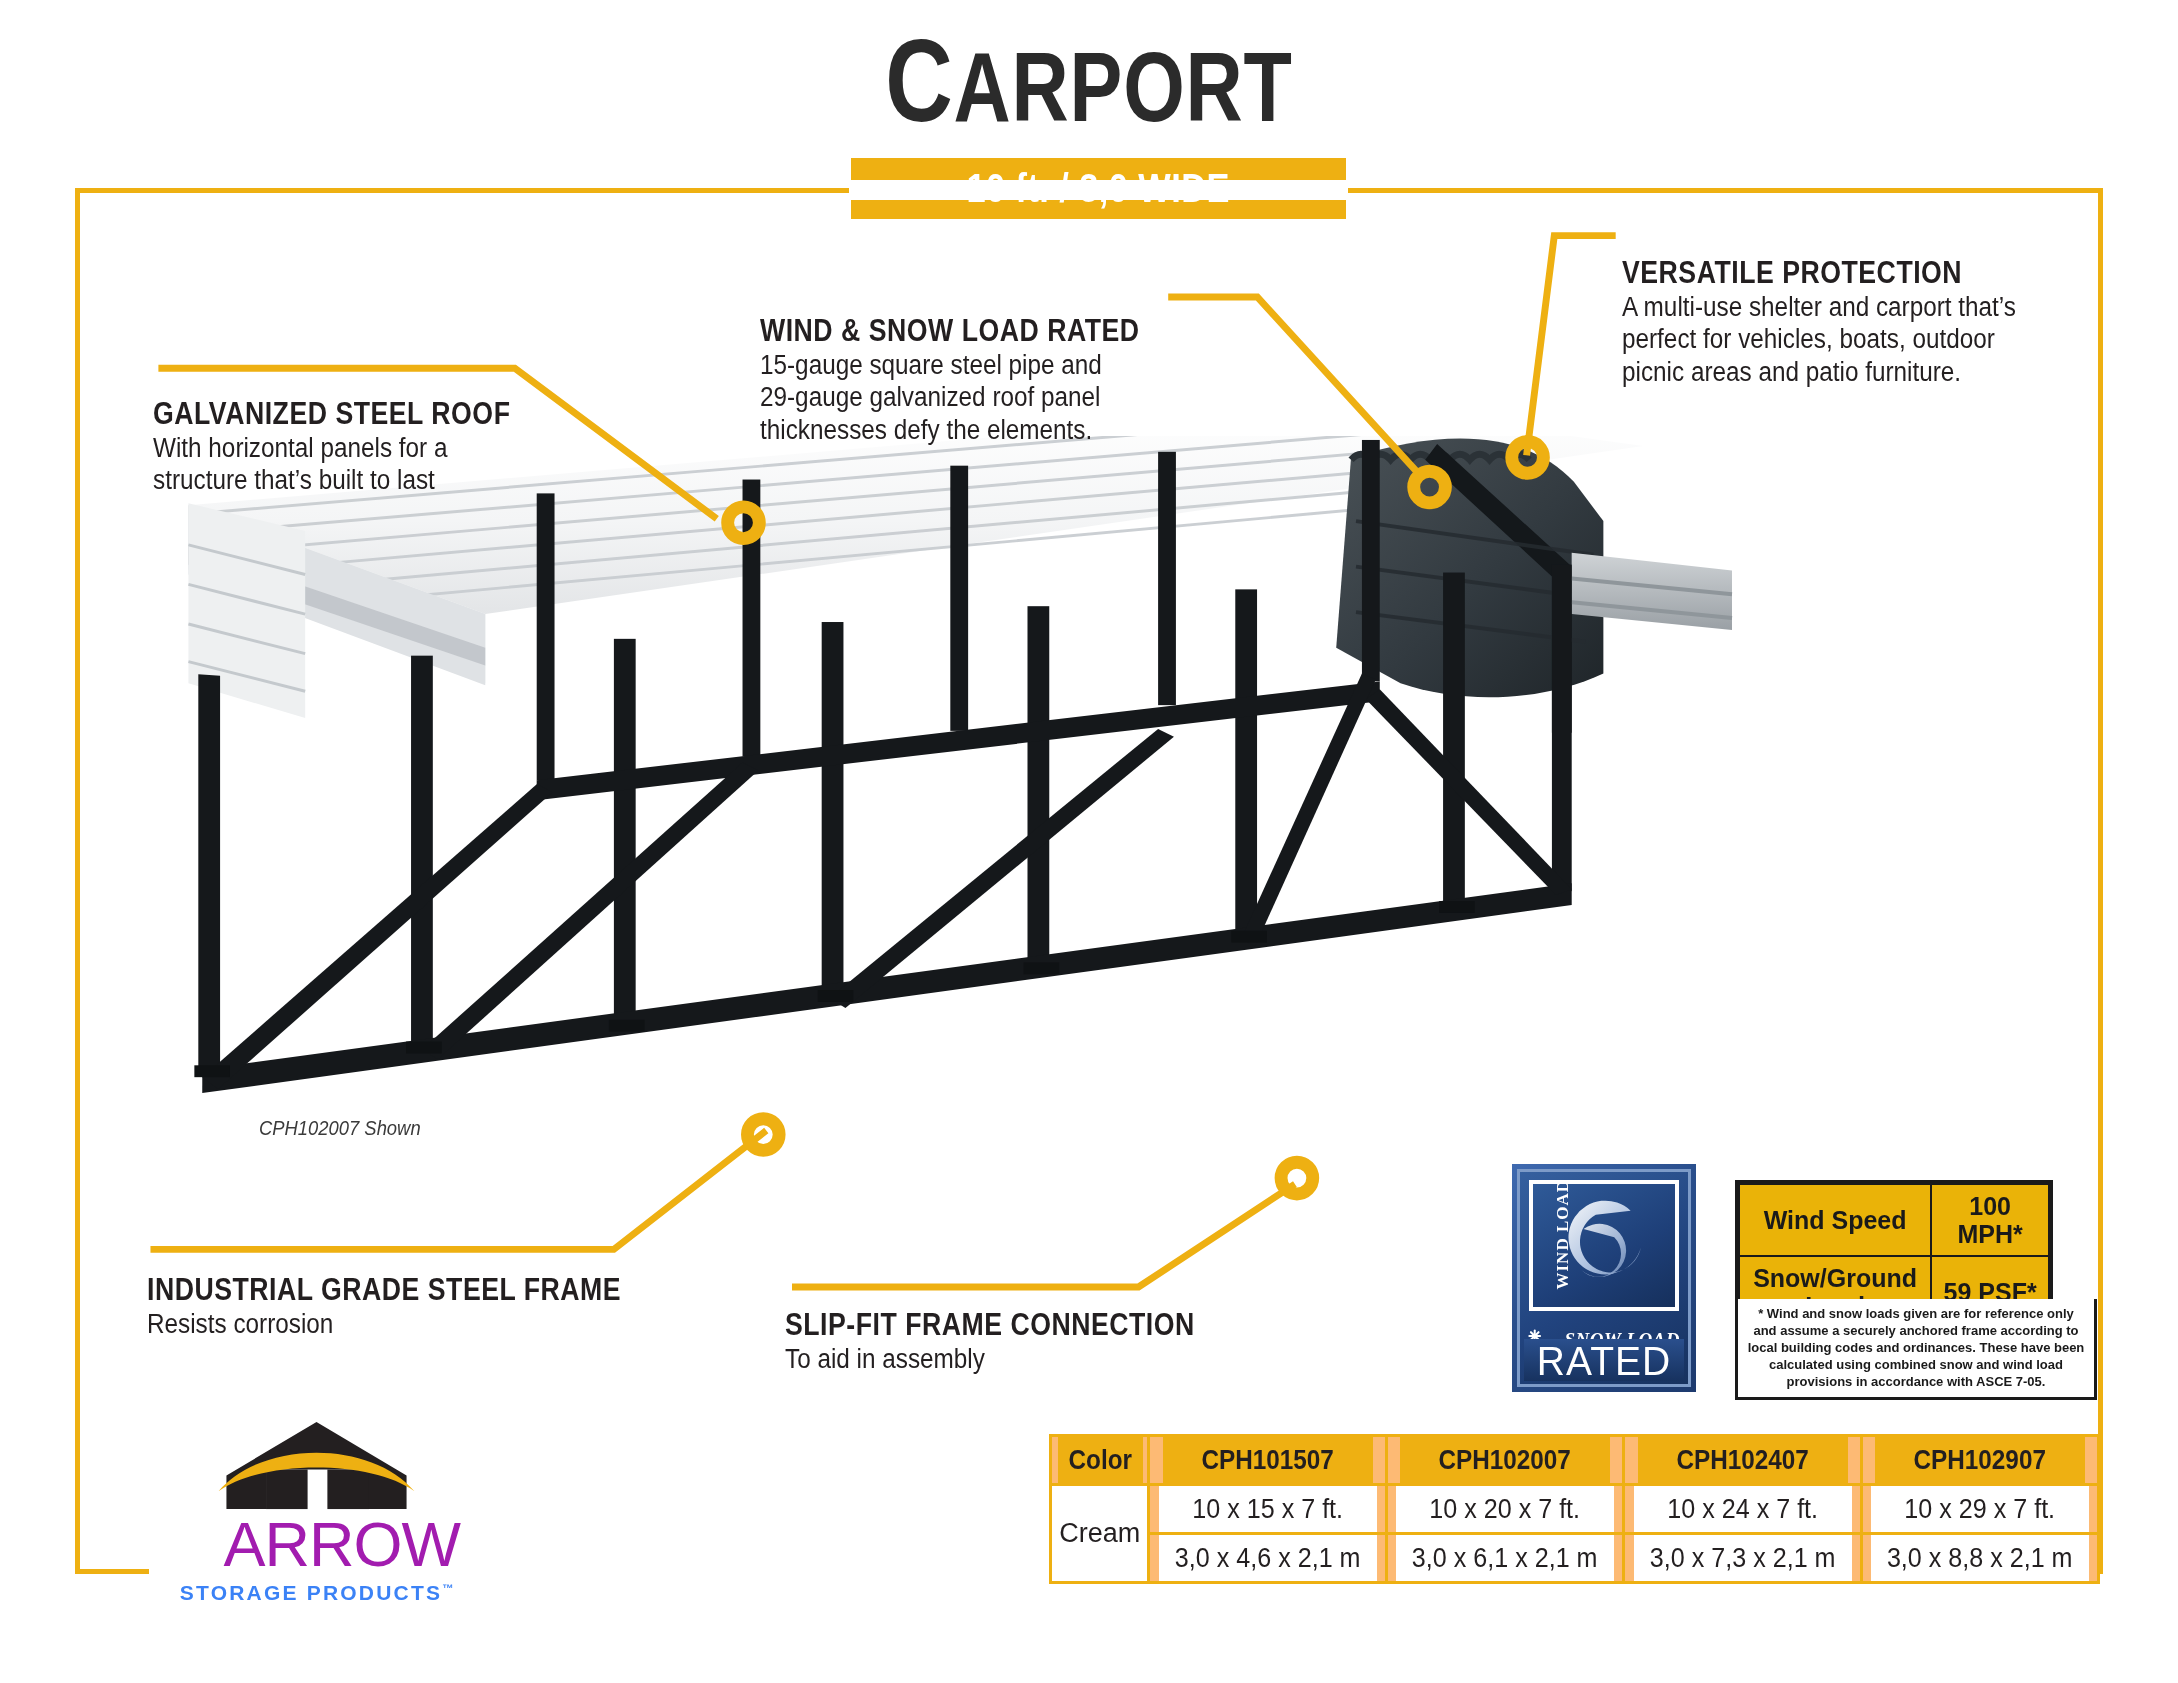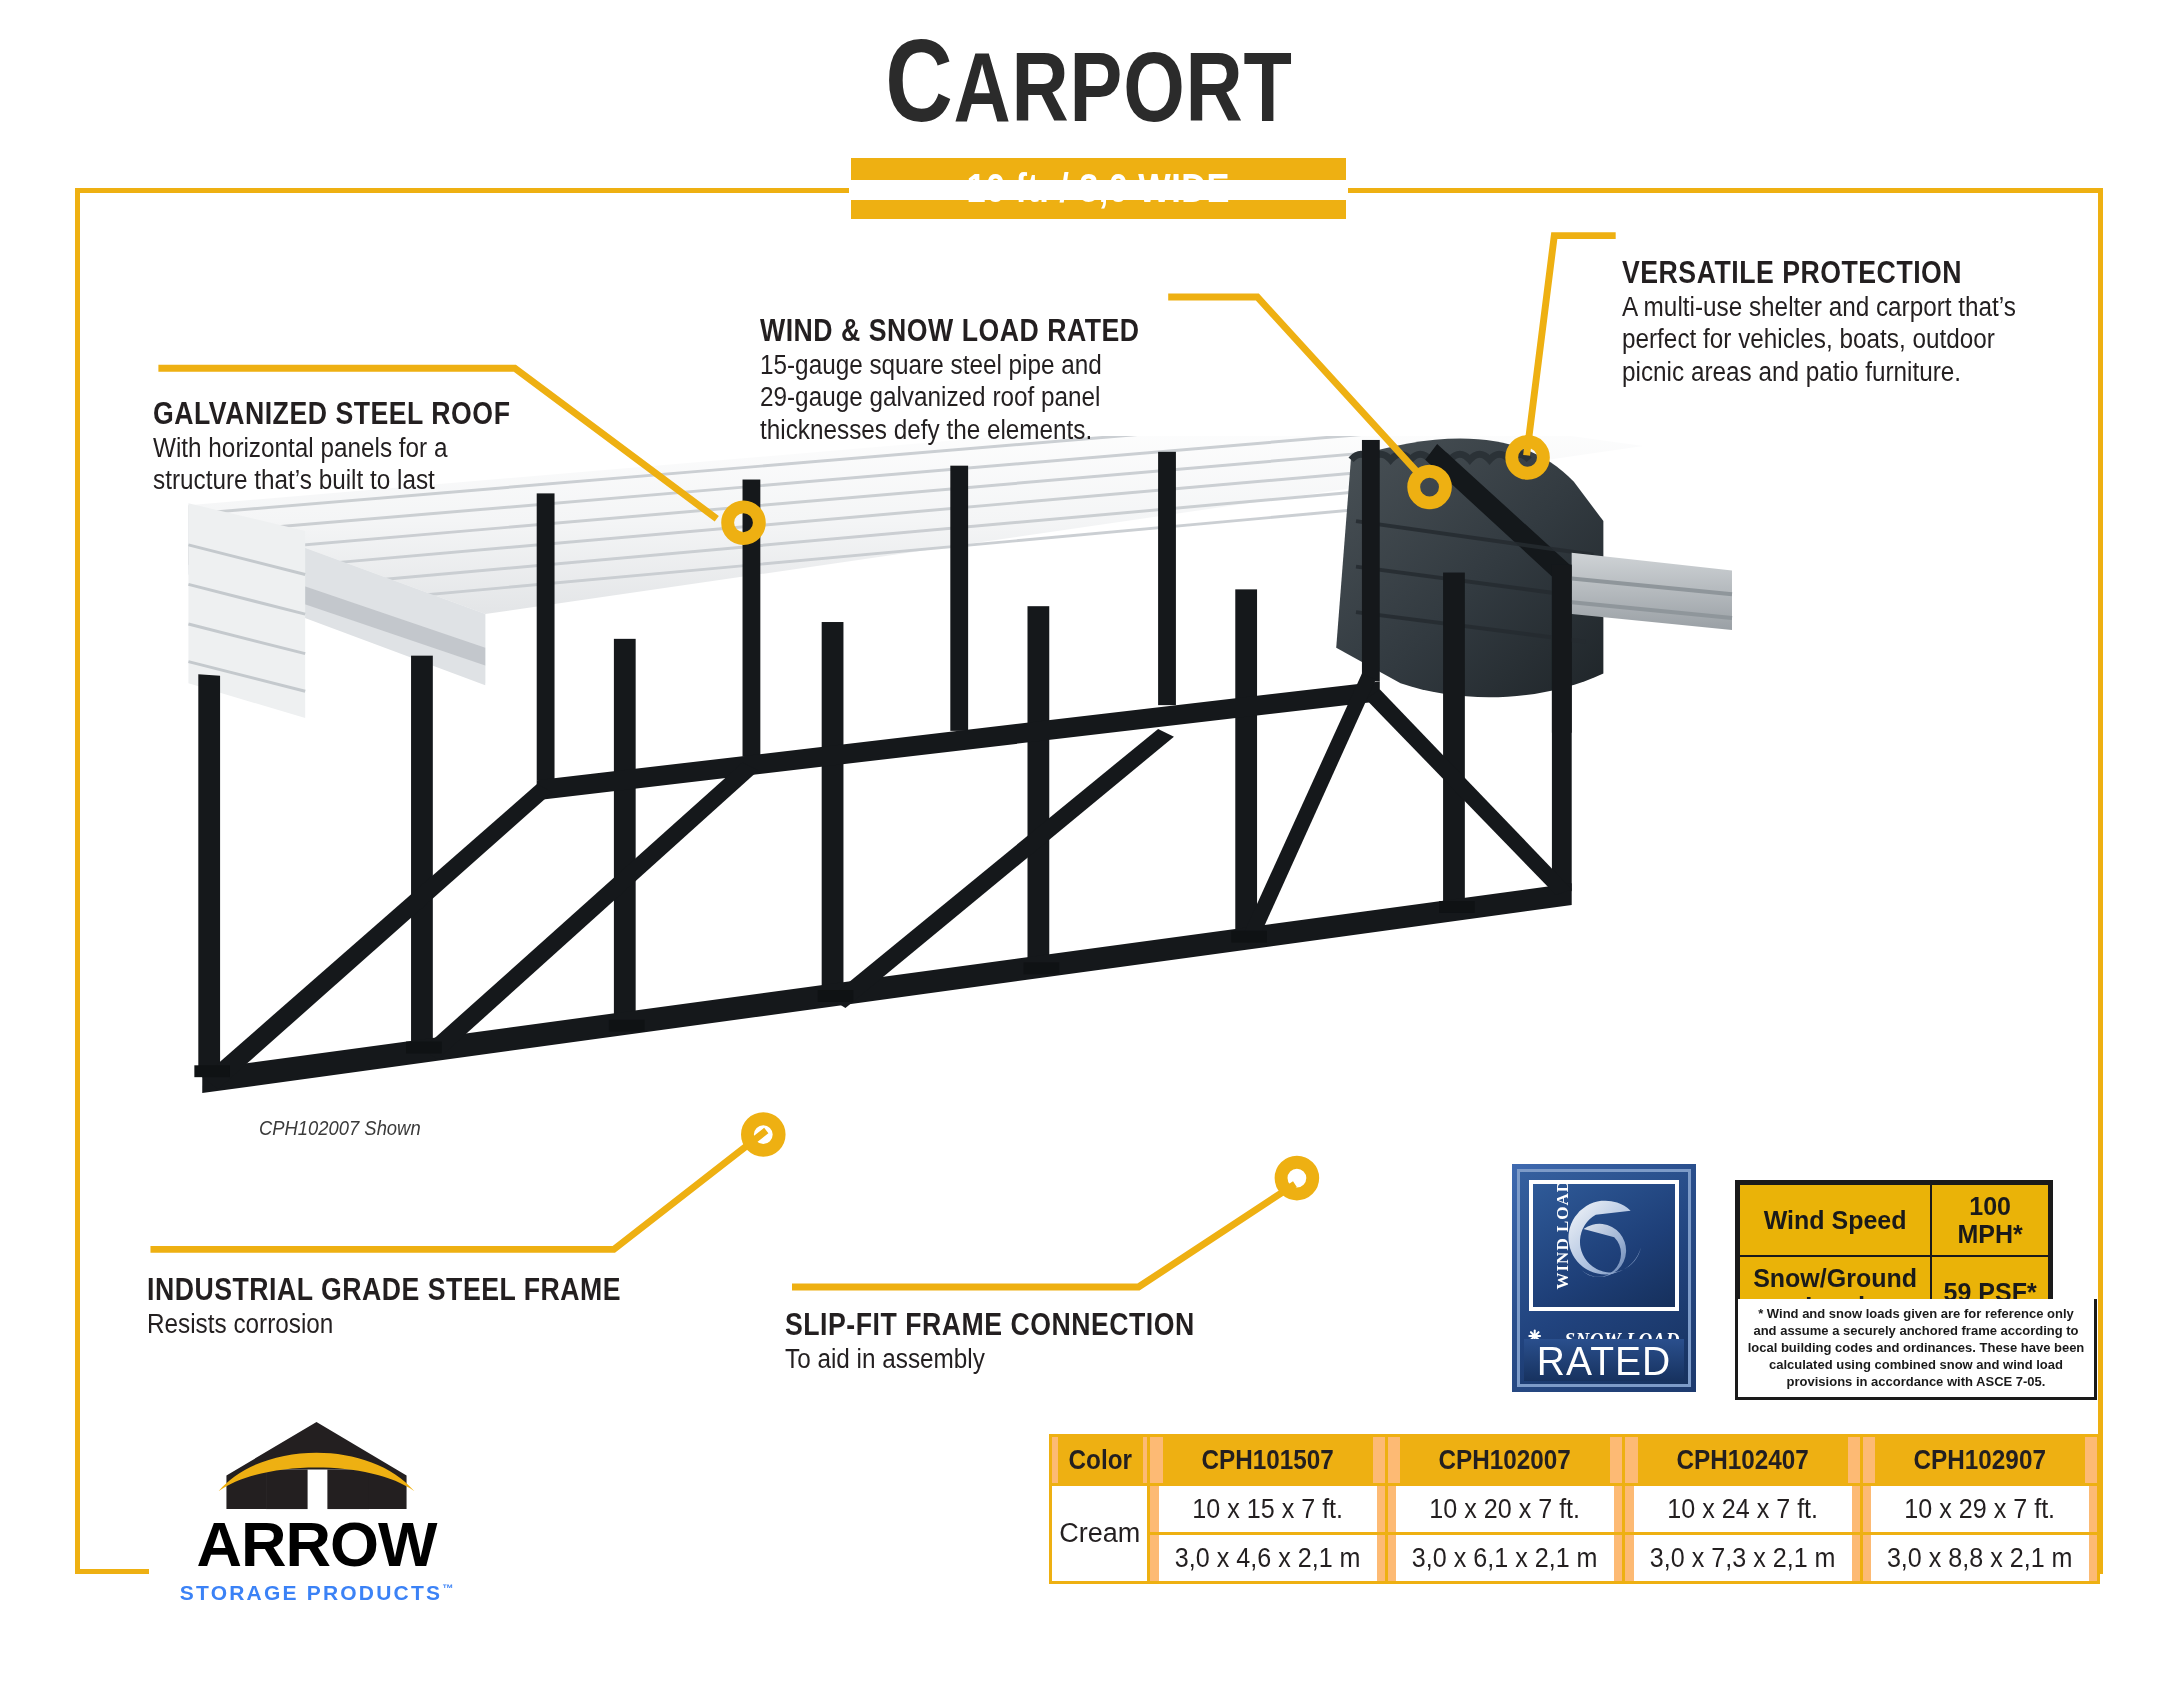--- a/index.html
+++ b/index.html
@@ -143,22 +143,22 @@
     transform:scaleX(.93);
   }
   #model-table td.colorcell{
     background:#ffffff;color:#231f20;font-size:27px;
     border:3px solid #eeb012;
   }
 
   
   #logo{position:absolute;left:173px;top:1418px;width:287px;height:213px;}
   #logo-word{
-    position:absolute;left:0;top:95px;width:287px;text-align:center;
-    font-weight:bold;font-size:63px;color:#000000;letter-spacing:-1px;
+    position:absolute;left:0;top:95px;width:287px;text-align:right;
+    font-weight:normal;font-size:63px;color:#a21caf;letter-spacing:-1px;
     line-height:1;
   }
   #logo-sub{
     position:absolute;left:0;top:164px;width:287px;text-align:center;
     font-weight:bold;font-size:21px;color:#3b82f6;letter-spacing:2.2px;
     line-height:1;
   }
   #logo-tm{font-size:11px;vertical-align:super;letter-spacing:0;}
 </style>
 </head>

